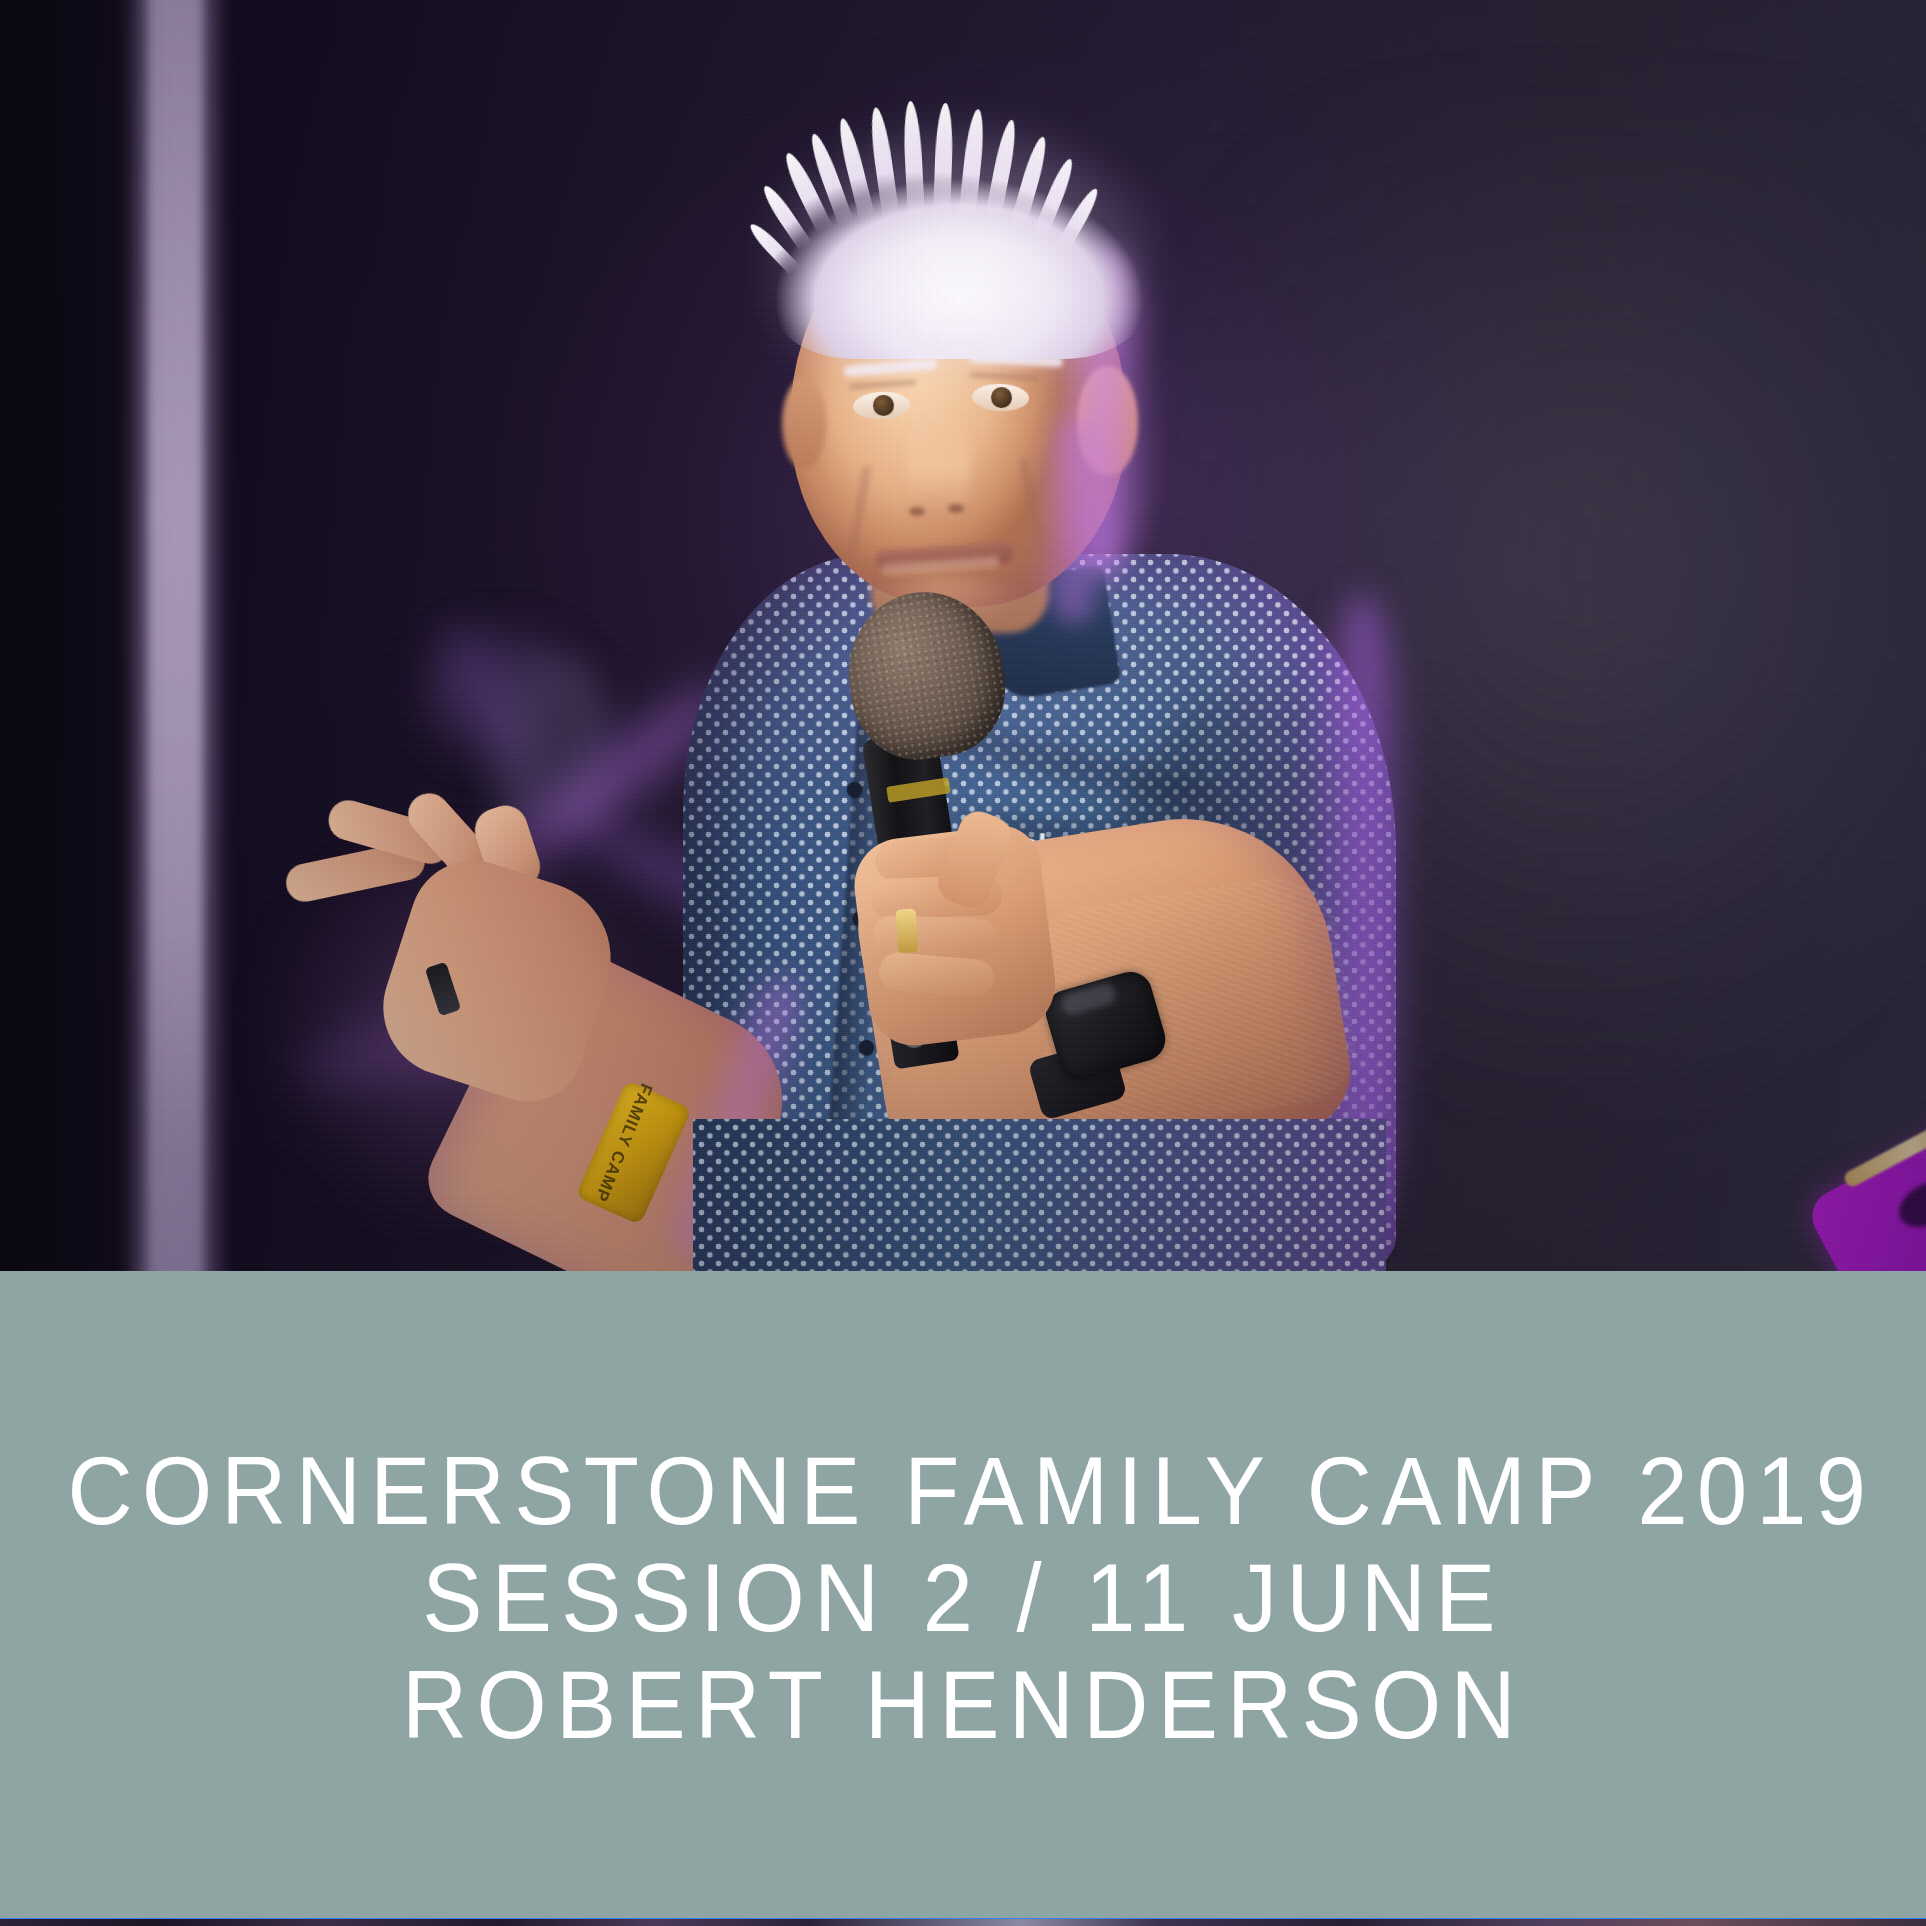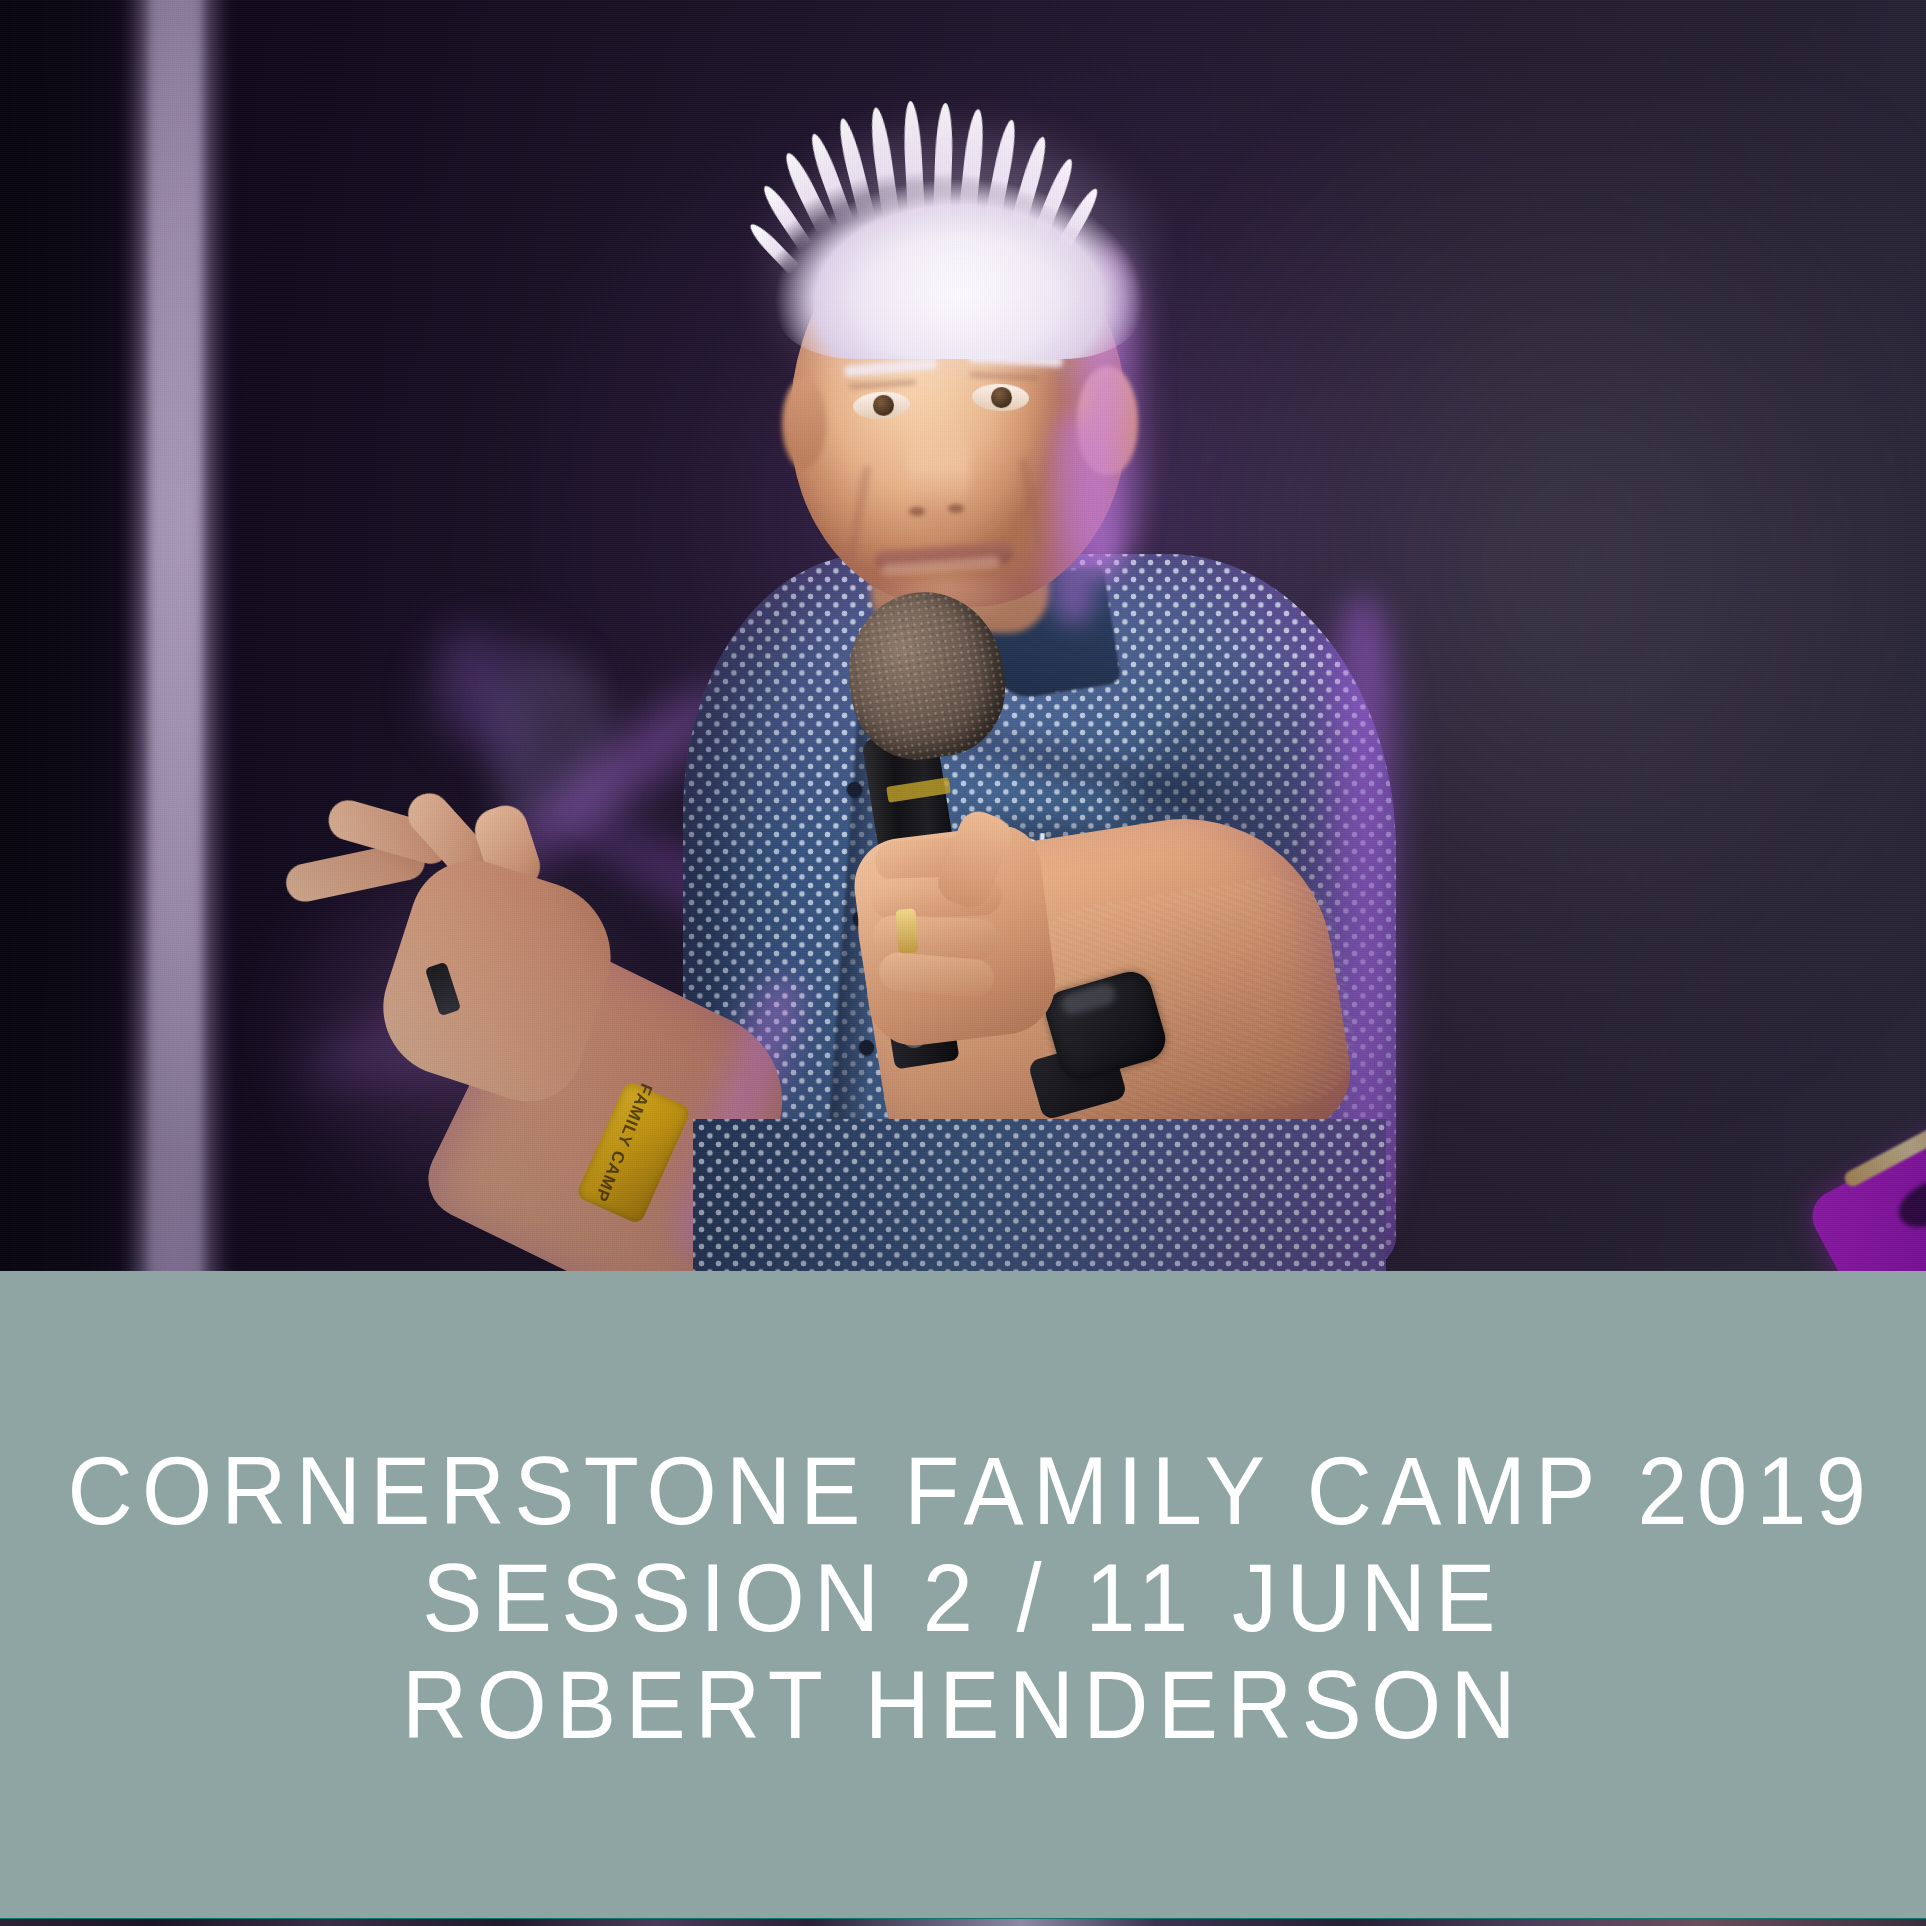--- a/index.html
+++ b/index.html
@@ -3,21 +3,21 @@
 <meta charset="utf-8">
 <title>Cornerstone Family Camp 2019</title>
 <style>
   html,body{margin:0;padding:0;background:#000;}
   body{font-family:"Liberation Sans","DejaVu Sans",sans-serif;}
 
   .card{
     position:relative;
     width:1927px;height:1927px;
     overflow:hidden;
-    background:#0f766e;
+    background:#3b82f6;
   }
 
   
   .photo{
     position:absolute;left:0;top:0;width:1927px;height:1271px;
     overflow:hidden;
     background:
       radial-gradient(ellipse 752px 614px at 54% 40%, rgba(120,70,150,.34) 0%, rgba(60,35,85,.16) 48%, rgba(0,0,0,0) 74%),
       linear-gradient(95deg,#0a0511 0%,#130b20 16%,#1c1228 34%,#241a33 58%,#2b2436 78%,#343044 100%);
   }

